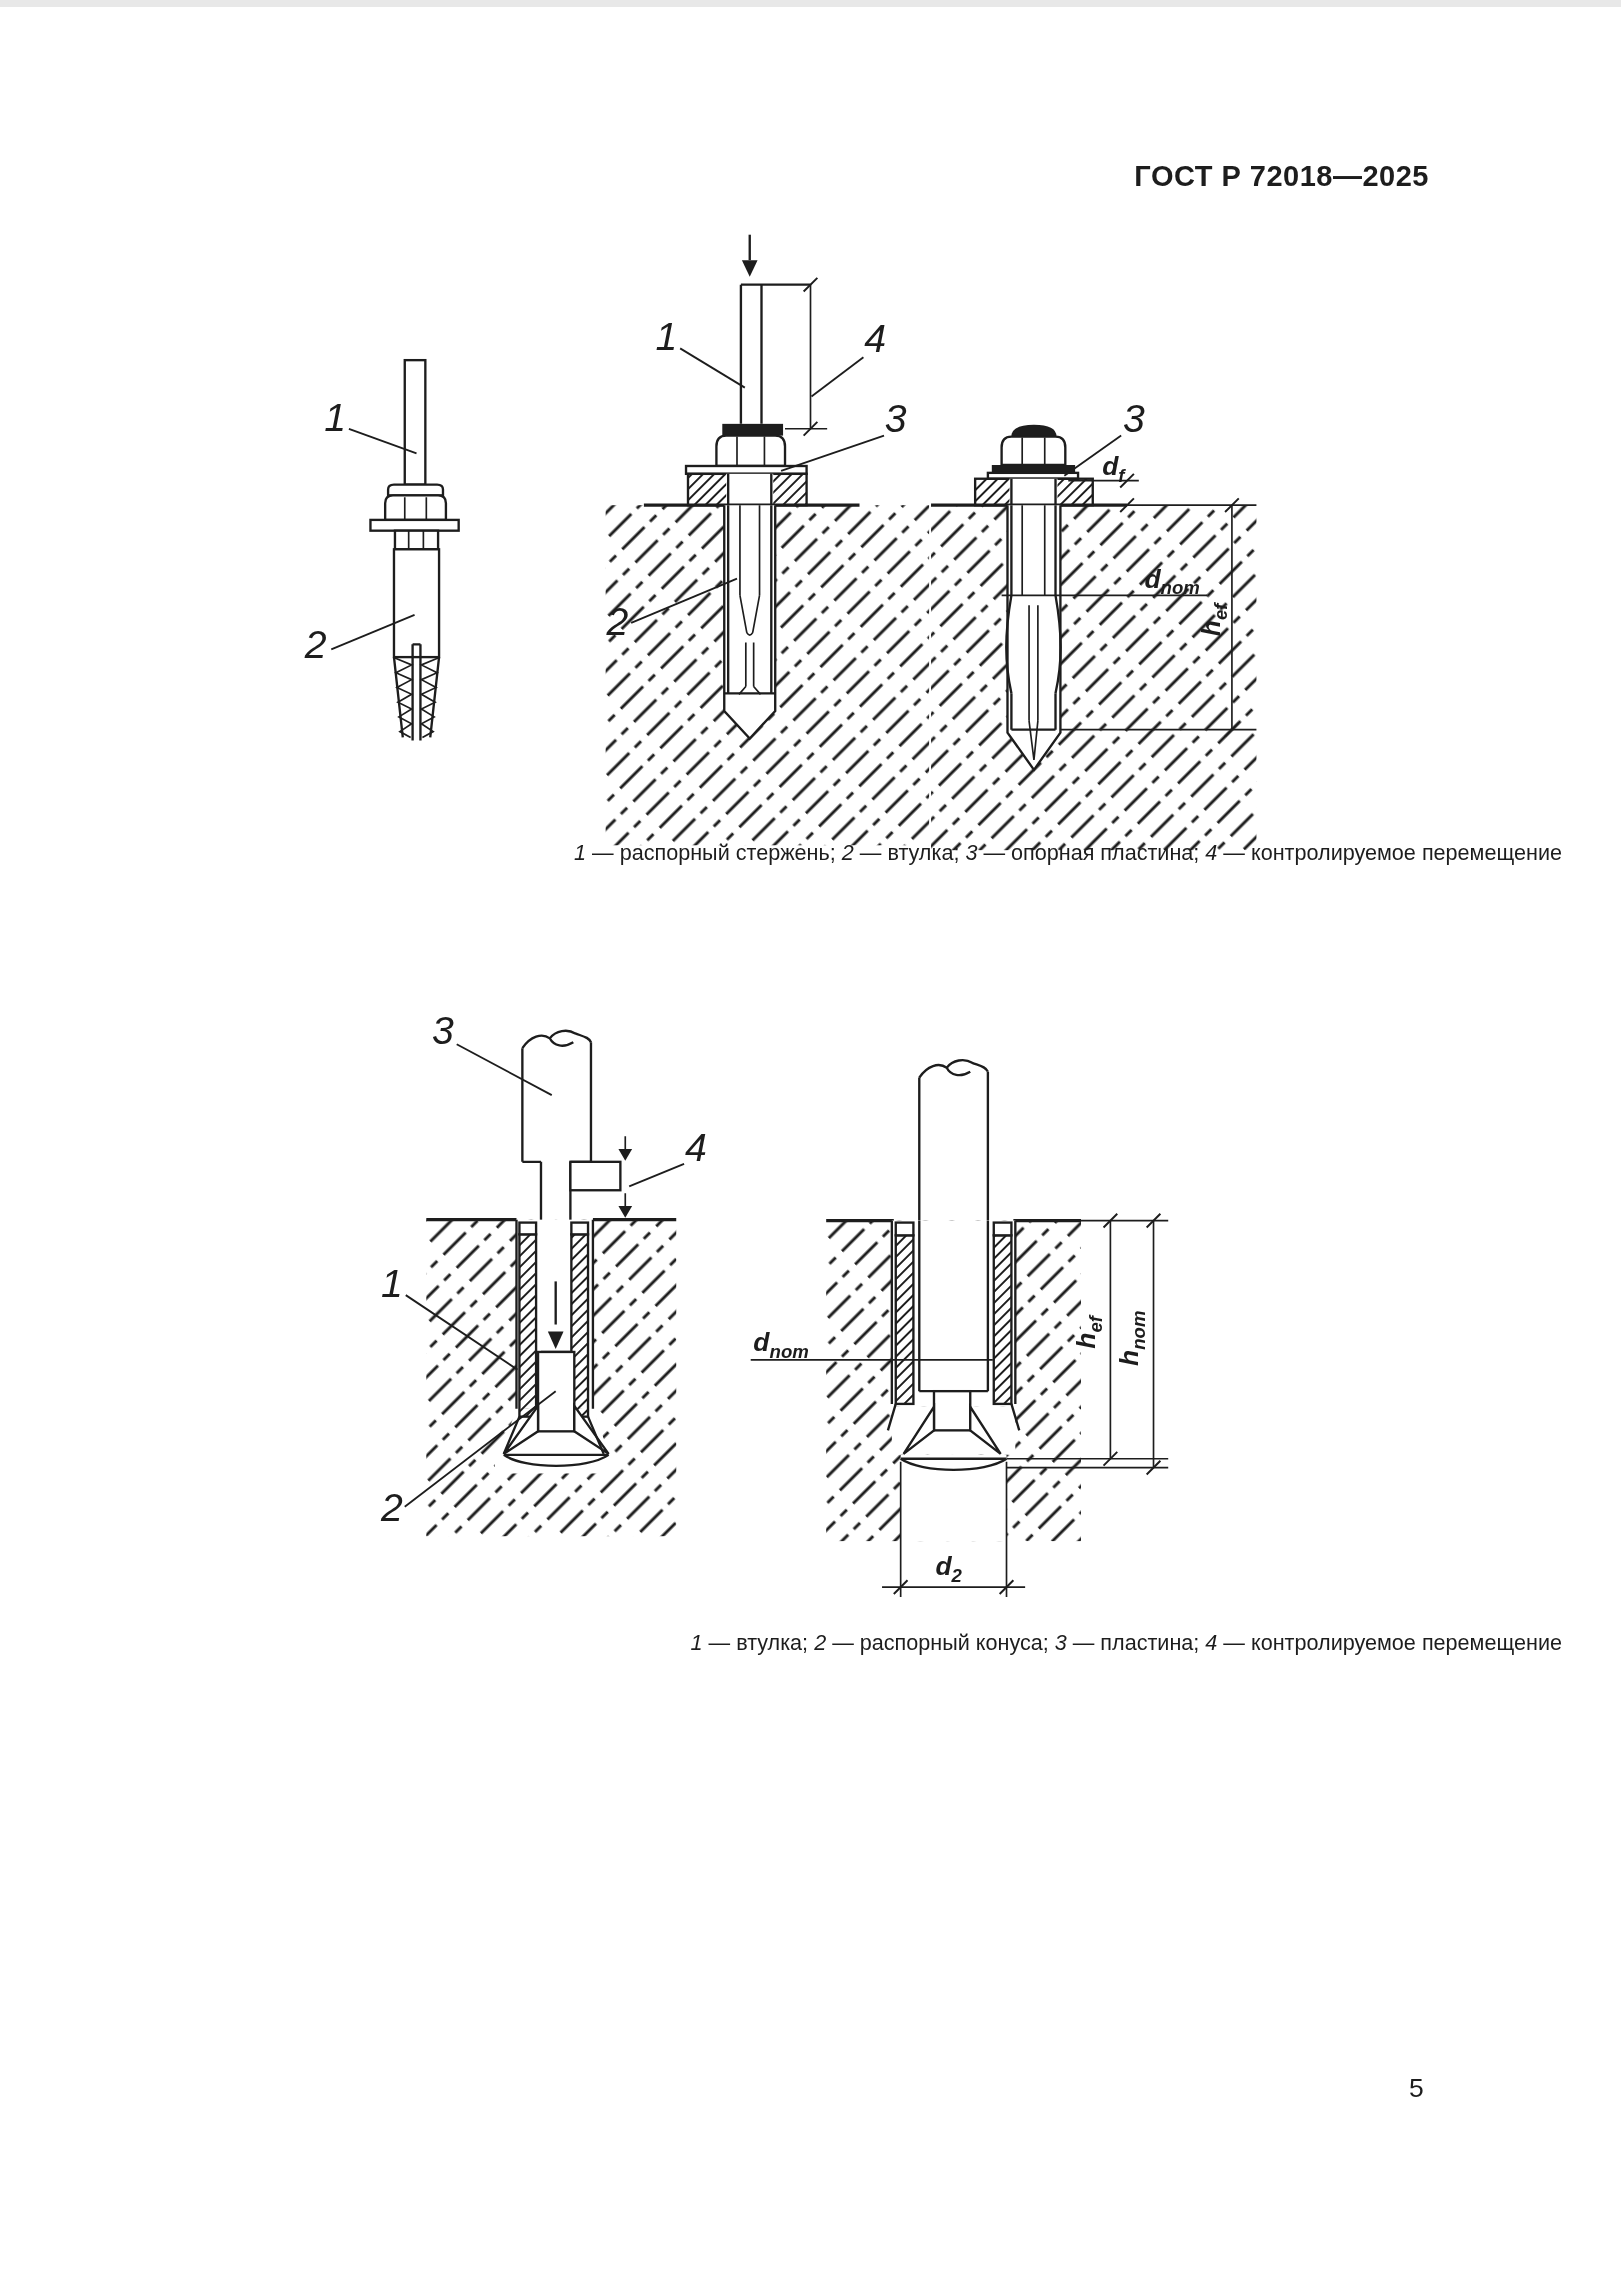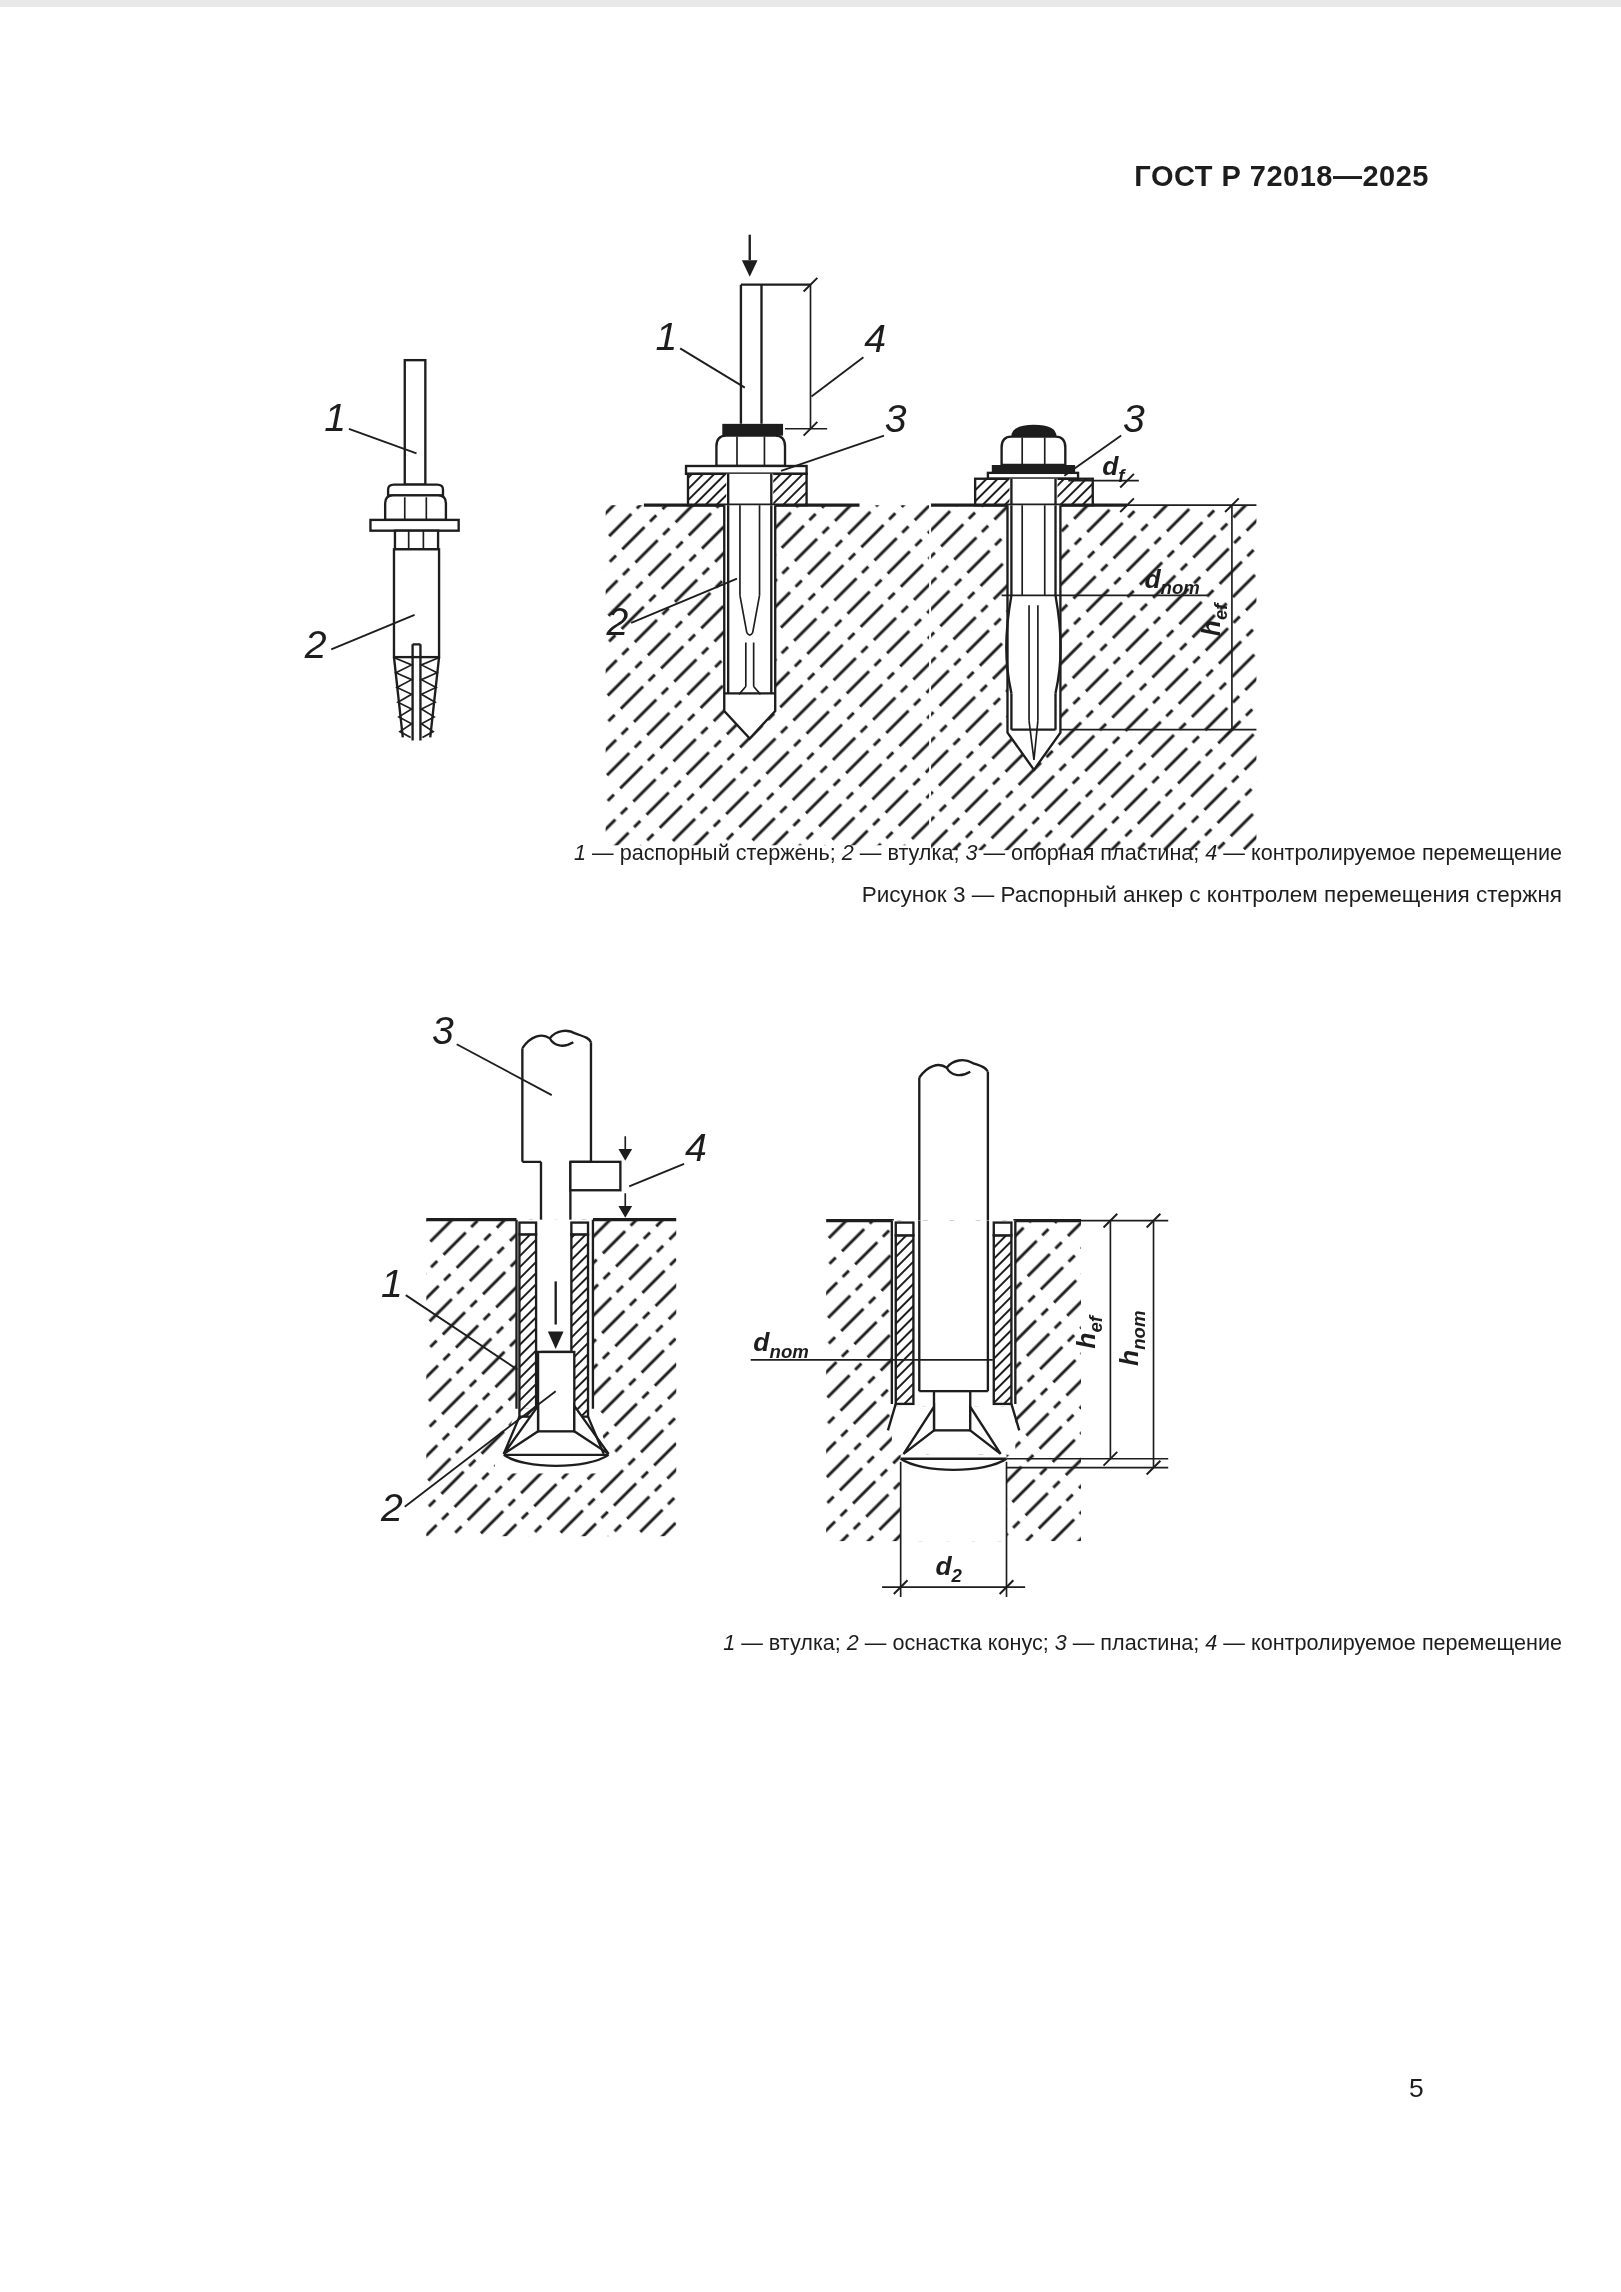--- a/index.html
+++ b/index.html
@@ -194,23 +194,20 @@
       <text class="dim" transform="rotate(-90 1161 1358)" x="1161" y="1358" text-anchor="middle"><tspan>h</tspan><tspan class="dimsub" dy="7">nom</tspan></text>
       <path class="tn" d="M919 1484 V1622 M1027 1484 V1622 M900 1612 H1046"></path>
       <path class="fn" d="M912 1619 L926 1605 M1020 1619 L1034 1605"></path>
       <text class="dim" x="968" y="1600" text-anchor="middle"><tspan>d</tspan><tspan class="dimsub" dy="7">2</tspan></text>
     </g>
   </svg>
 
   <div class="capwrap legend" style="top:833px">
     <span class="n">1</span><span> — распорный стержень; </span><span class="n">2</span><span> — втулка; </span><span class="n">3</span><span> — опорная пластина; </span><span class="n">4</span><span> — контролируемое перемещение</span>
   </div>
-  <div class="capwrap figtitle" style="top:875px">
-    <span>Рисунок 3 — Распорный анкер с контролем перемещения стержня</span>
-  </div>
 
   <div class="capwrap legend" style="top:1623px">
-    <span class="n">1</span><span> — втулка; </span><span class="n">2</span><span> — оснастка конус; </span><span class="n">3</span><span> — пластина; </span><span class="n">4</span><span> — контролируемое перемещение</span>
+    <span class="n">1</span><span> — втулка; </span><span class="n">2</span><span> — распорный конуса; </span><span class="n">3</span><span> — пластина; </span><span class="n">4</span><span> — контролируемое перемещение</span>
   </div>
 
   <div class="pageno">5</div>
 </div>
 
 
 </body></html>

